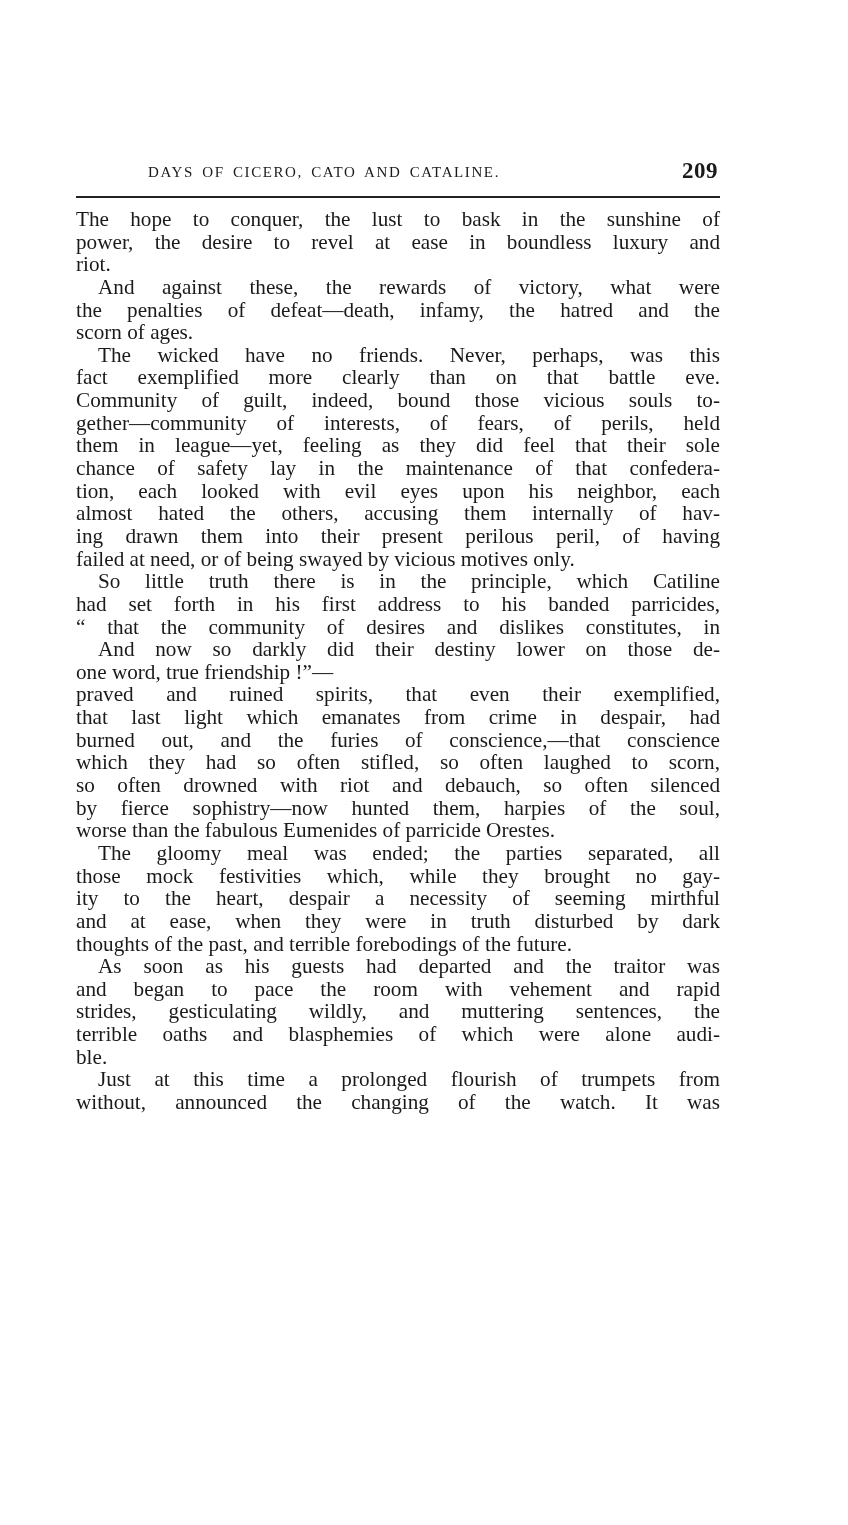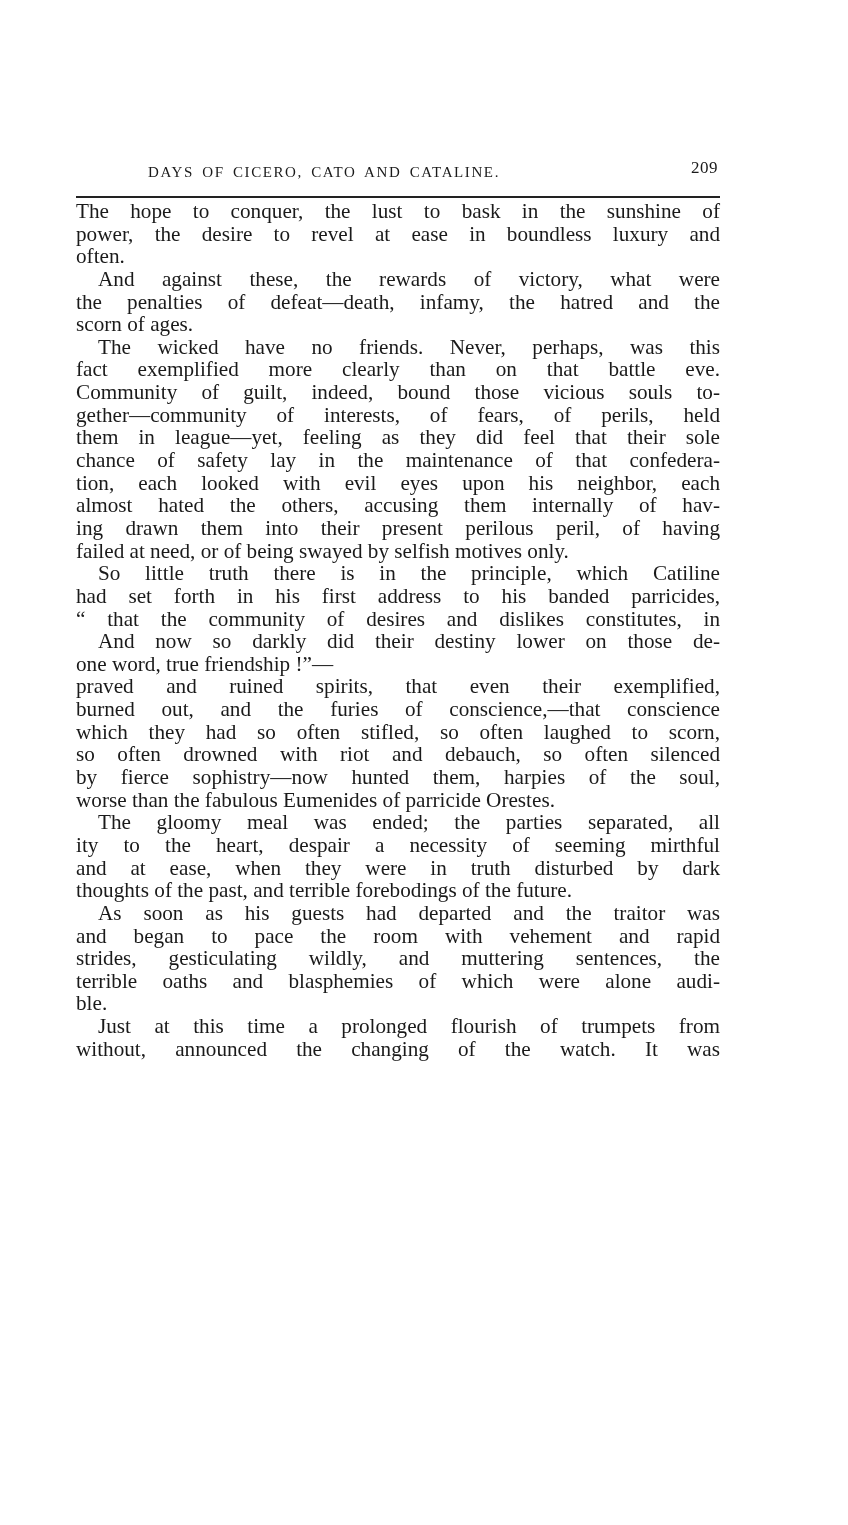--- a/index.html
+++ b/index.html
@@ -28,31 +28,32 @@
     font-size: 15px;
     letter-spacing: 1.6px;
     font-variant: small-caps;
     text-transform: uppercase;
     word-spacing: 3px;
   }
   .page-number {
     position: absolute;
     right: 2px;
     top: 0px;
-    font-size: 17px;
+    font-size: 23px;
     letter-spacing: 0.5px;
+    font-weight: bold;
   }
   .rule {
     height: 2px;
     background: #222;
     margin-top: 4px;
     width: 644px;
   }
   .body-text {
-    margin-top: 2px;
+    margin-top: 10px;
   }
   .line {
     display: block;
     font-size: 21.2px;
     line-height: 22.65px;
     height: 22.65px;
     white-space: nowrap;
     text-align: justify;
     text-align-last: justify;
     width: 644px;
@@ -70,46 +71,48 @@
 
 <div class="page">
   <div class="running-head">
     <span class="running-title">DAYS OF CICERO, CATO AND CATALINE.</span>
     <span class="page-number">209</span>
   </div>
   <div class="rule"></div>
   <div class="body-text" id="body-text">
       <span class="line">The hope to conquer, the lust to bask in the sunshine of</span>
       <span class="line">power, the desire to revel at ease in boundless luxury and</span>
-      <span class="line last">often.</span>
+      <span class="line last">riot.</span>
       <span class="line indent">And against these, the rewards of victory, what were</span>
       <span class="line">the penalties of defeat—death, infamy, the hatred and the</span>
       <span class="line last">scorn of ages.</span>
       <span class="line indent">The wicked have no friends.  Never, perhaps, was this</span>
       <span class="line">fact exemplified more clearly than on that battle eve.</span>
       <span class="line">Community of guilt, indeed, bound those vicious souls to-</span>
       <span class="line">gether—community of interests, of fears, of perils, held</span>
       <span class="line">them in league—yet, feeling as they did feel that their sole</span>
       <span class="line">chance of safety lay in the maintenance of that confedera-</span>
       <span class="line">tion, each looked with evil eyes upon his neighbor, each</span>
       <span class="line">almost hated the others, accusing them internally of hav-</span>
       <span class="line">ing drawn them into their present perilous peril, of having</span>
-      <span class="line last">failed at need, or of being swayed by selfish motives only.</span>
+      <span class="line last">failed at need, or of being swayed by vicious motives only.</span>
       <span class="line indent">So little truth there is in the principle, which Catiline</span>
       <span class="line">had set forth in his first address to his banded parricides,</span>
       <span class="line">“ that the community of desires and dislikes constitutes, in</span>
       <span class="line indent">And now so darkly did their destiny lower on those de-</span>
       <span class="line last">one word, true friendship !”—</span>
       <span class="line">praved and ruined spirits, that even their exemplified,</span>
+      <span class="line">that last light which emanates from crime in despair, had</span>
       <span class="line">burned out, and the furies of conscience,—that conscience</span>
       <span class="line">which they had so often stifled, so often laughed to scorn,</span>
       <span class="line">so often drowned with riot and debauch, so often silenced</span>
       <span class="line">by fierce sophistry—now hunted them, harpies of the soul,</span>
       <span class="line last">worse than the fabulous Eumenides of parricide Orestes.</span>
       <span class="line indent">The gloomy meal was ended; the parties separated, all</span>
+      <span class="line">those mock festivities which, while they brought no gay-</span>
       <span class="line">ity to the heart, despair a necessity of seeming mirthful</span>
       <span class="line">and at ease, when they were in truth disturbed by dark</span>
       <span class="line last">thoughts of the past, and terrible forebodings of the future.</span>
       <span class="line indent">As soon as his guests had departed and the traitor was</span>
       <span class="line">and began to pace the room with vehement and rapid</span>
       <span class="line">strides, gesticulating wildly, and muttering sentences, the</span>
       <span class="line">terrible oaths and blasphemies of which were alone audi-</span>
       <span class="line last">ble.</span>
       <span class="line indent">Just at this time a prolonged flourish of trumpets from</span>
       <span class="line">without, announced the changing of the watch.  It was</span>

